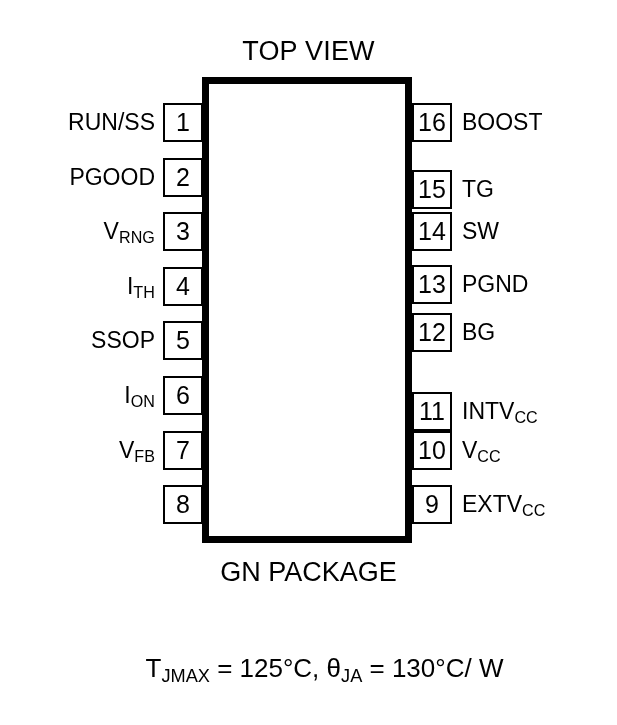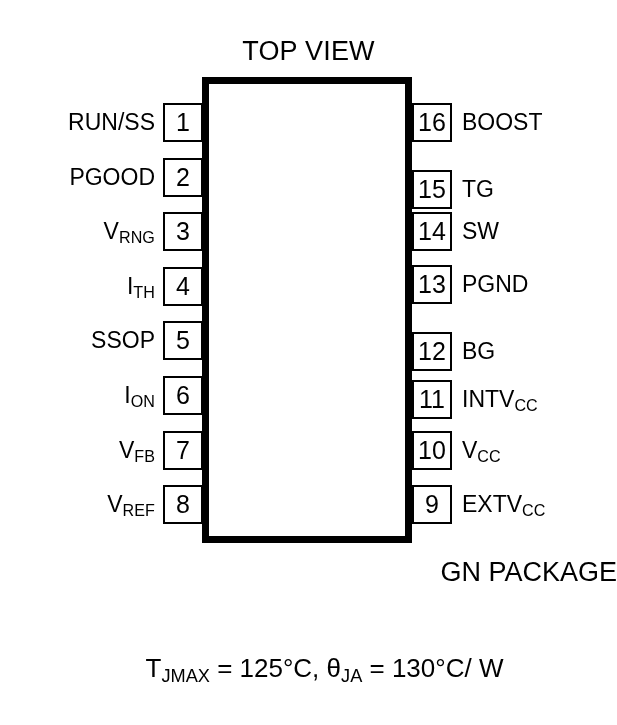--- a/index.html
+++ b/index.html
@@ -99,21 +99,21 @@
     top: 0.26em;
     letter-spacing: 0.1px;
   }
 
   
   .caption-block {
     position: absolute;
     left: 0;
     top: 556px;
     width: 617px;
-    text-align: right;
+    text-align: center;
     font-size: 27px;
     line-height: 33px;
     white-space: nowrap;
   }
   .caption-line { display: block; }
 
   .thermal-note {
     position: absolute;
     left: 0;
     top: 655px;
@@ -164,45 +164,44 @@
       <div class="pin-row left" style="top: 376px;">
         <div class="pin-box">6</div>
         <div class="pin-label"><span>I</span><sub>ON</sub></div>
       </div>
       <div class="pin-row left" style="top: 430.6px;">
         <div class="pin-box">7</div>
         <div class="pin-label"><span>V</span><sub>FB</sub></div>
       </div>
       <div class="pin-row left" style="top: 485.2px;">
         <div class="pin-box">8</div>
-        <div class="pin-label"><span>V</span><sub>REF</sub></div>
       </div>
     </div>
   <div id="pin-rows-right">
       <div class="pin-row right" style="top: 103px;">
         <div class="pin-box">16</div>
         <div class="pin-label"><span>BOOST</span></div>
       </div>
       <div class="pin-row right" style="top: 170px;">
         <div class="pin-box">15</div>
         <div class="pin-label"><span>TG</span></div>
       </div>
       <div class="pin-row right" style="top: 212.2px;">
         <div class="pin-box">14</div>
         <div class="pin-label"><span>SW</span></div>
       </div>
       <div class="pin-row right" style="top: 265px;">
         <div class="pin-box">13</div>
         <div class="pin-label"><span>PGND</span></div>
       </div>
-      <div class="pin-row right" style="top: 332px;">
+      <div class="pin-row right" style="top: 313px;">
         <div class="pin-box">12</div>
         <div class="pin-label"><span>BG</span></div>
       </div>
-      <div class="pin-row right" style="top: 380px;">
+      <div class="pin-row right" style="top: 392px;">
         <div class="pin-box">11</div>
         <div class="pin-label"><span>INTV</span><sub>CC</sub></div>
       </div>
       <div class="pin-row right" style="top: 430.6px;">
         <div class="pin-box">10</div>
         <div class="pin-label"><span>V</span><sub>CC</sub></div>
       </div>
       <div class="pin-row right" style="top: 485.2px;">
         <div class="pin-box">9</div>
         <div class="pin-label"><span>EXTV</span><sub>CC</sub></div>

